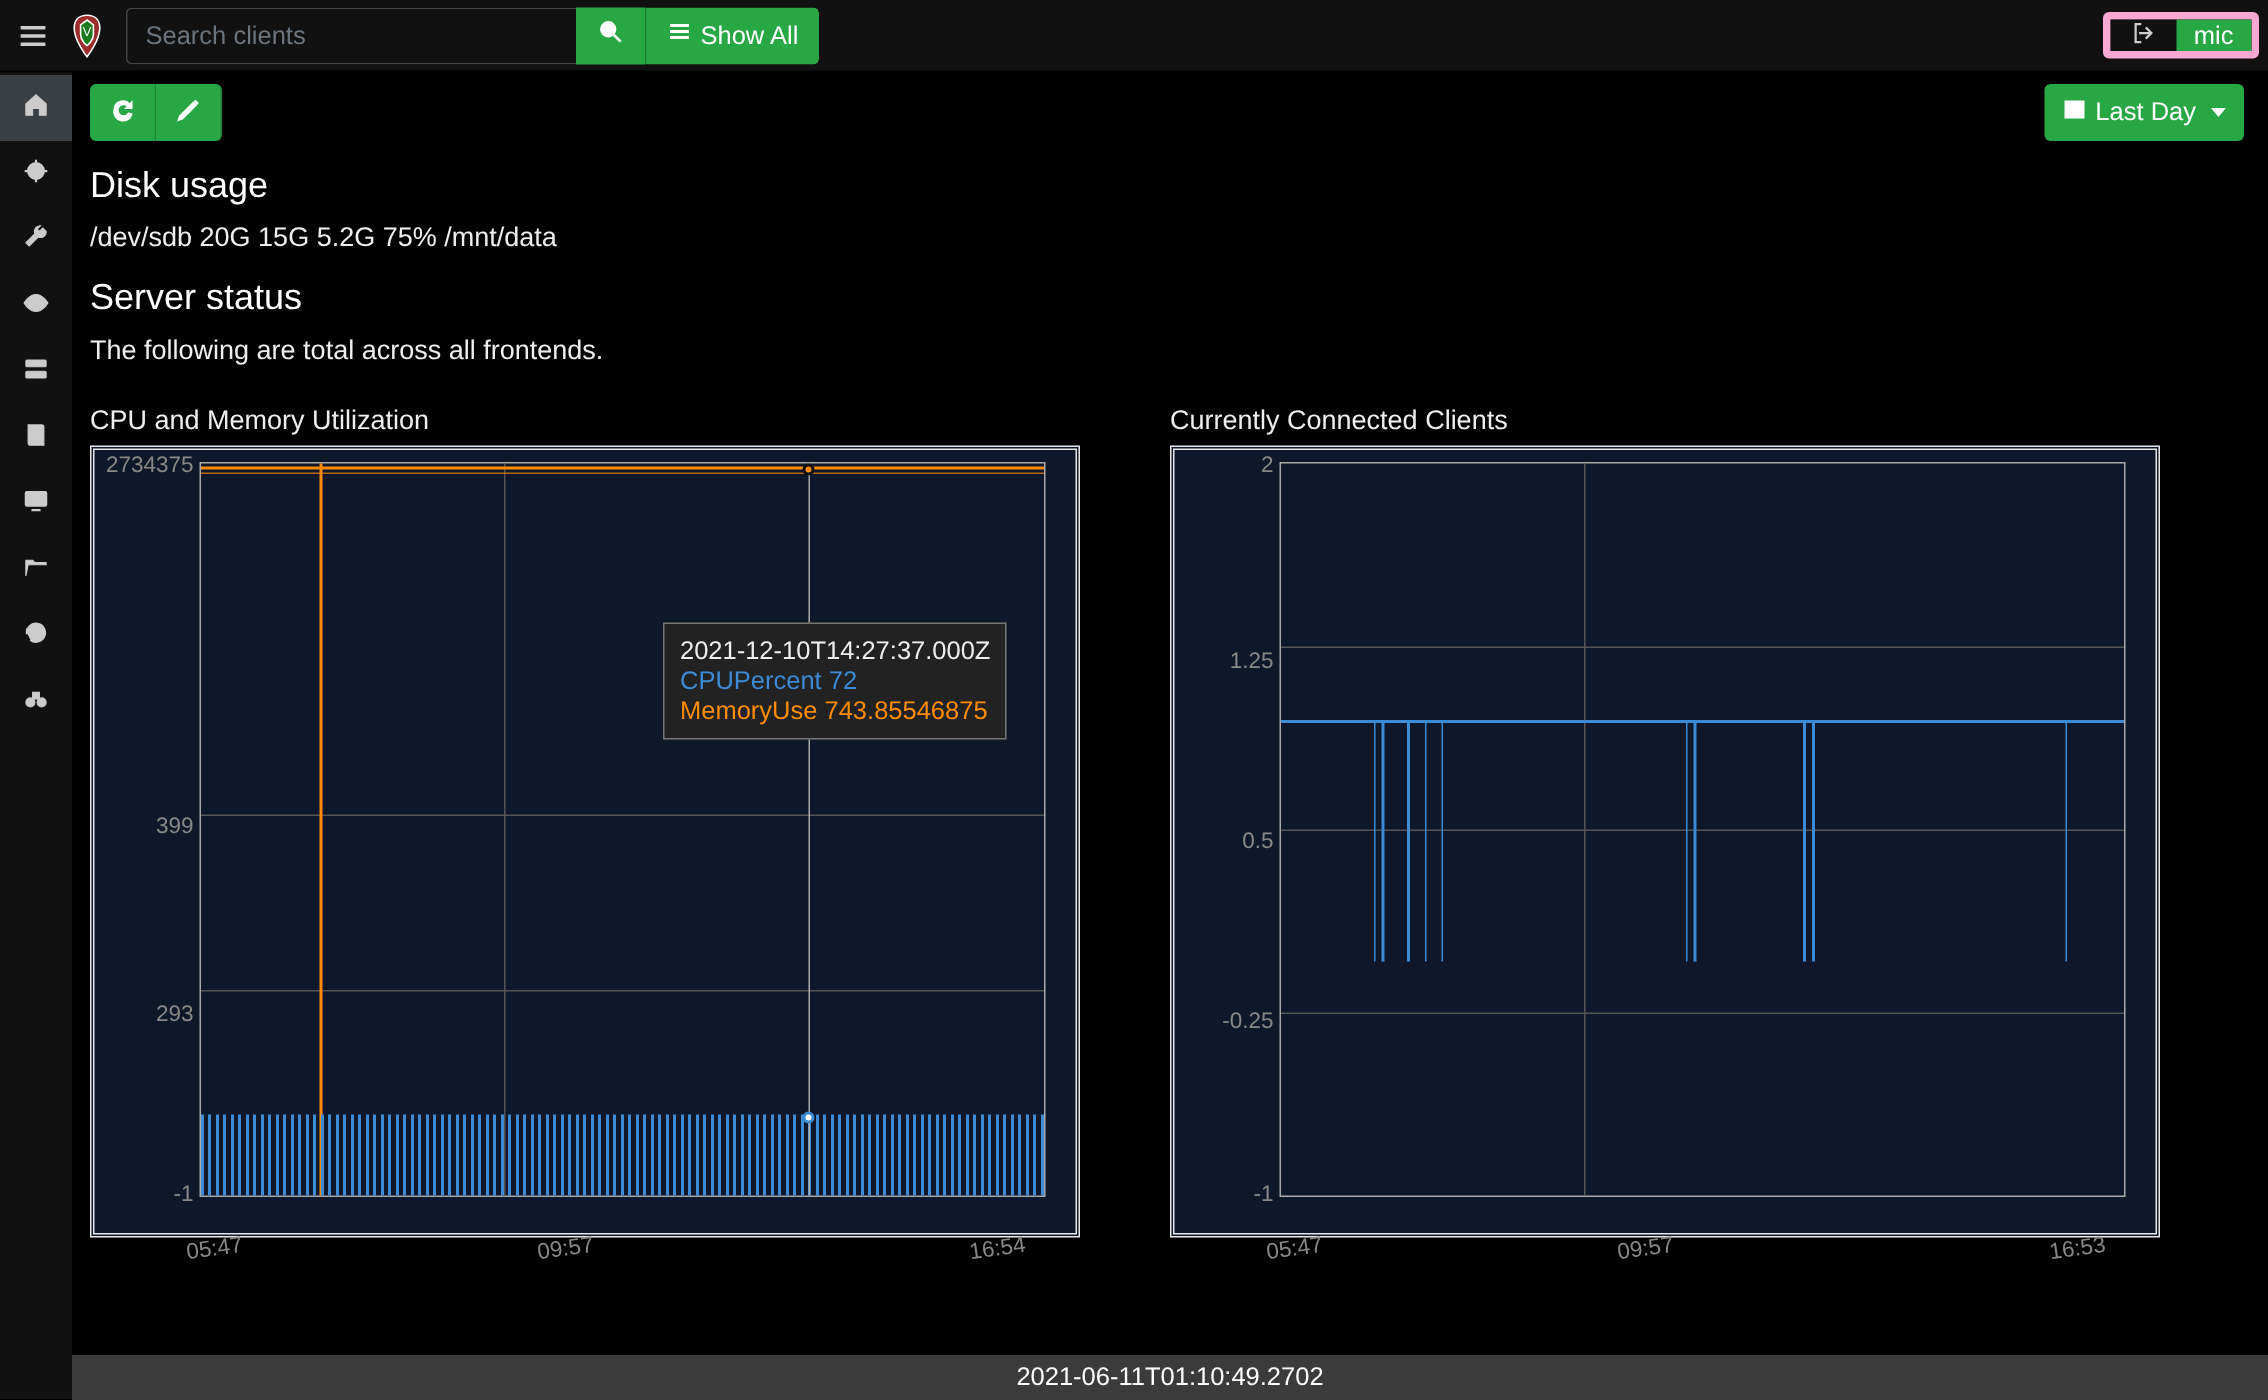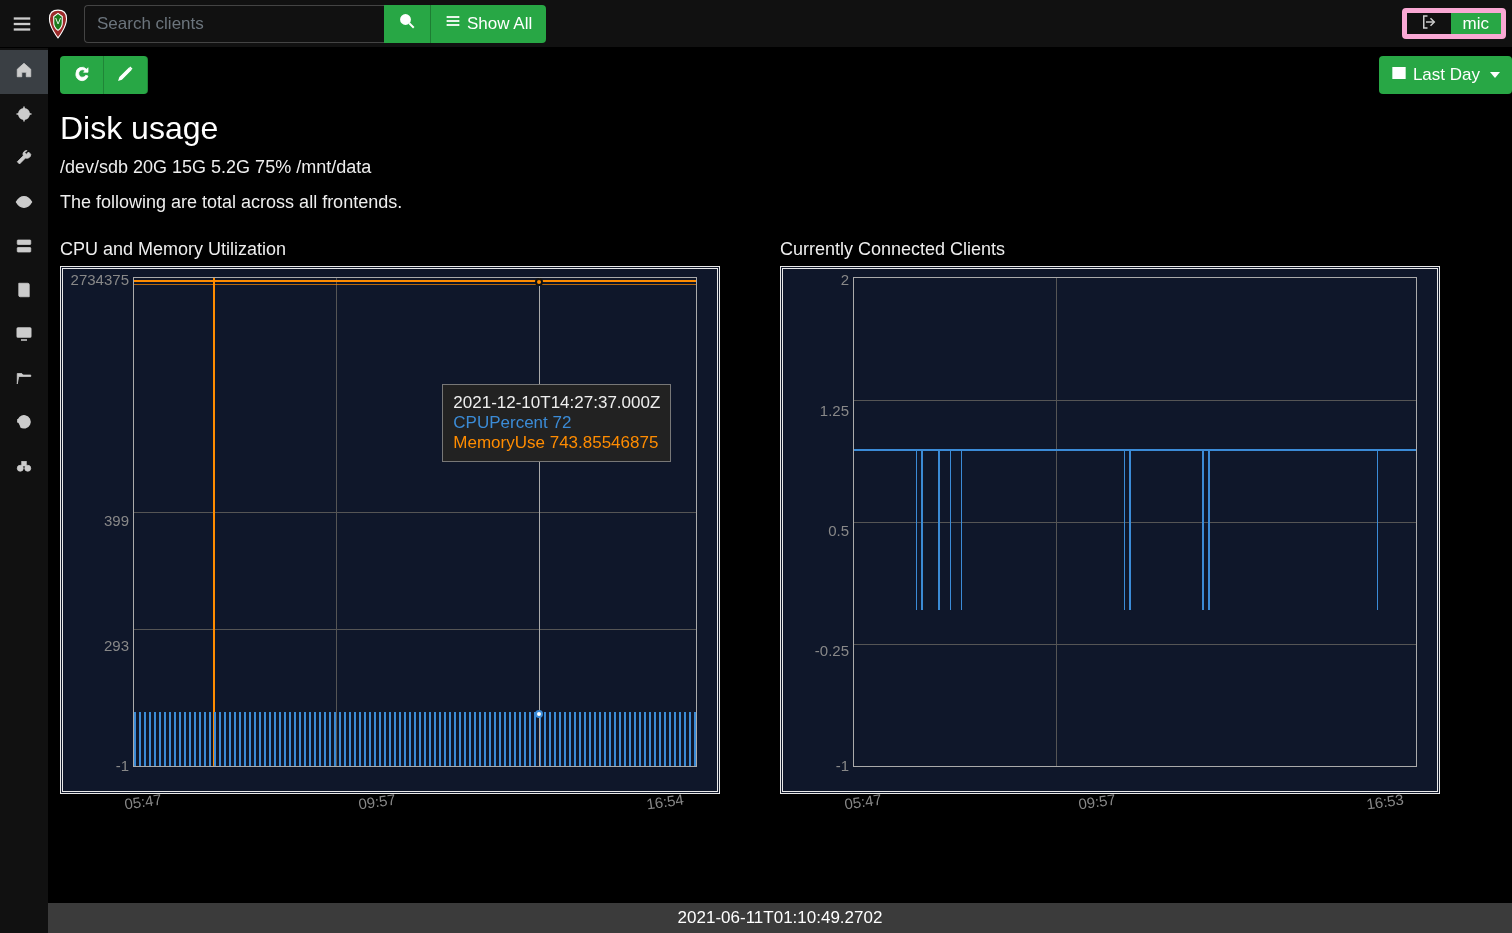--- a/index.html
+++ b/index.html
@@ -32,25 +32,25 @@
   .navitem.active{ background:#3a3f44;}
   .navitem svg{width:18px;height:18px;}
   .navitem svg *{fill:#ccc; stroke:#ccc;}
 
   
   .main{ flex:1; overflow:auto; padding:8px 12px 40px 12px; position:relative;}
   .toolbar{ display:flex; gap:0; margin-bottom:14px;}
   .toolbar .btn-green{ height:38px; width:44px; justify-content:center; border-right:1px solid rgba(0,0,0,.2);}
   .toolbar .btn-green:first-child{border-radius:4px 0 0 4px;}
   .toolbar .btn-green:last-child{border-radius:0 4px 4px 0;}
-  .time-range{ position:absolute; top:8px; right:0;   }
+  .time-range{ position:absolute; top:8px; right:16px;   }
   .time-range .btn-green{ height:38px; border-radius:4px; padding:0 12px; white-space:nowrap;}
   .caret-down{display:inline-block;width:0;height:0;border-left:5px solid transparent;border-right:5px solid transparent;border-top:6px solid #fff;margin-left:4px;}
 
-  h2{ font-size:32px; font-weight:400; margin:16px 0 10px 0; color:#fff;}
+  h2{ font-size:24px; font-weight:400; margin:16px 0 10px 0; color:#fff;}
   .text{ font-size:18px; color:#eee; margin-bottom:14px;}
 
   .charts{ display:flex; gap:60px; margin-top:26px;}
   .chart-wrap{}
   .chart-title{ font-size:18px; color:#eee; margin-bottom:6px;}
   .chart-frame{ border:3px double #e8e8e8; background:#0f172a; position:relative; height:528px; width:660px;}
   .chart-inner{position:absolute; top:8px; bottom:24px; left:70px; right:20px; border:1px solid #aaa;}
   .grid-v{position:absolute;top:0;bottom:0;width:0;border-left:1px solid #555;}
   .grid-h{position:absolute;left:0;right:0;height:0;border-top:1px solid #555;}
   .ylabel{position:absolute; right:calc(100% - 66px); color:#888; font-size:15px; transform:translateY(-50%); }
@@ -228,20 +228,21 @@
             </svg>
         </span>
         <span>Last Day</span>
         <span class="caret-down"></span>
       </button>
     </div>
 
     <h2>Disk usage</h2>
     <div class="text">/dev/sdb 20G 15G 5.2G 75% /mnt/data</div>
 
+    <h2>Server status</h2>
     <div class="text">The following are total across all frontends.</div>
 
     <div class="charts">
 
       <div class="chart-wrap">
         <div class="chart-title">CPU and Memory Utilization</div>
         <div class="chart-frame">
 
           <div class="ylabel" style="top:10px">2734375</div>
           <div class="ylabel" style="top:48%">399</div>

